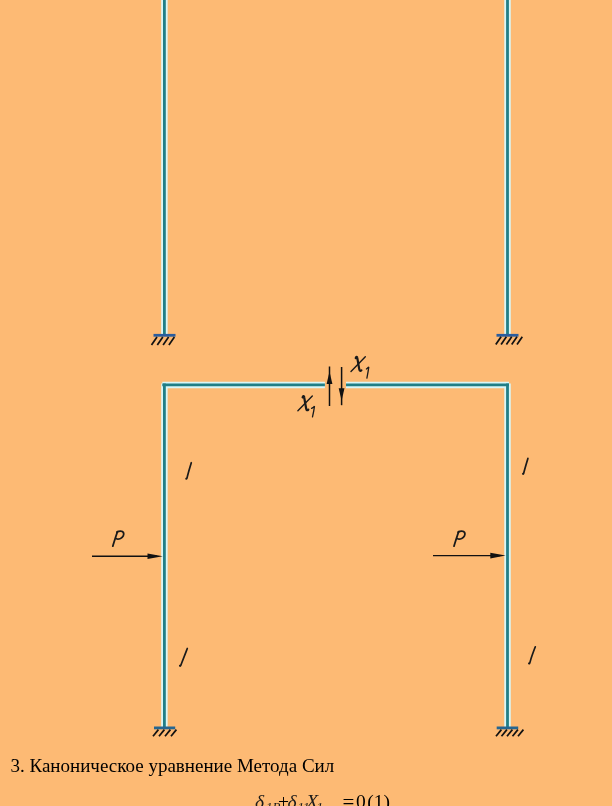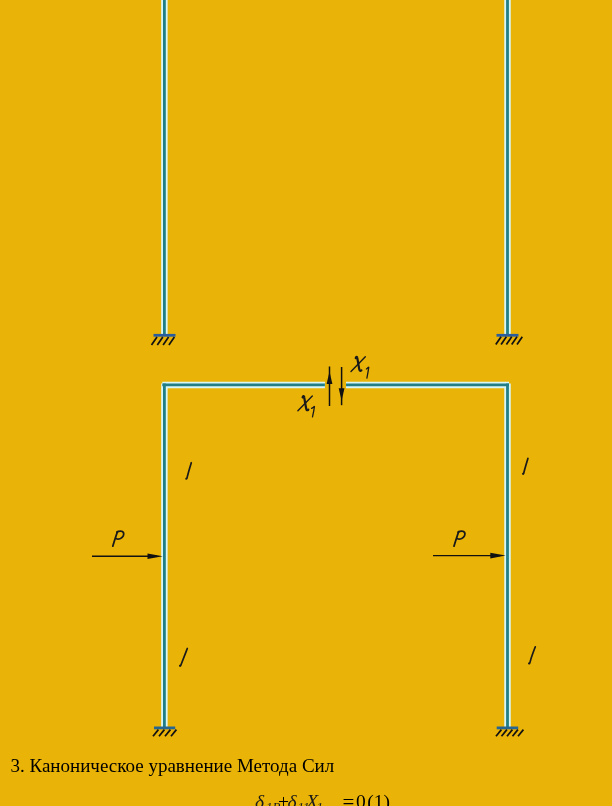--- a/index.html
+++ b/index.html
@@ -1,16 +1,16 @@
 <!DOCTYPE html>
 <html><head>
 <meta charset="utf-8">
 <style>
   html,body{margin:0;padding:0;background:#ffffff;}
-  #page{position:relative;width:612px;height:806px;overflow:hidden;background:#eab308;
+  #page{position:relative;width:612px;height:806px;overflow:hidden;background:#fdba74;
         font-family:"Liberation Serif", serif;}
   svg{position:absolute;left:0;top:0;}
   .lbl{font-family:"Liberation Serif", serif;font-style:italic;fill:#1a1a1a;}
 </style>
 </head>
 <body>
 <div id="page">
 <svg width="612" height="806" viewBox="0 0 612 806">
 
   <g stroke="#d9f6f6" stroke-width="6.5">

